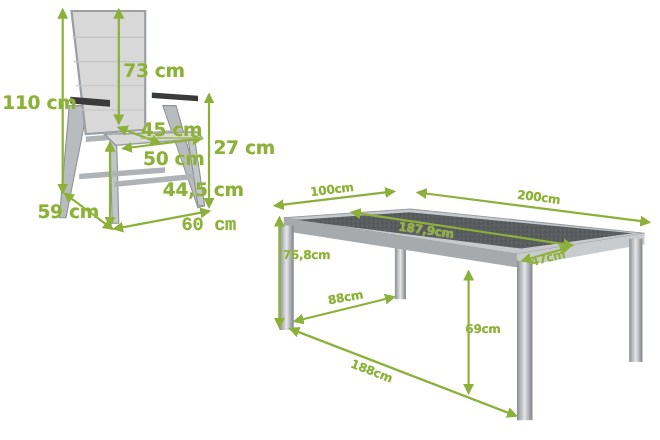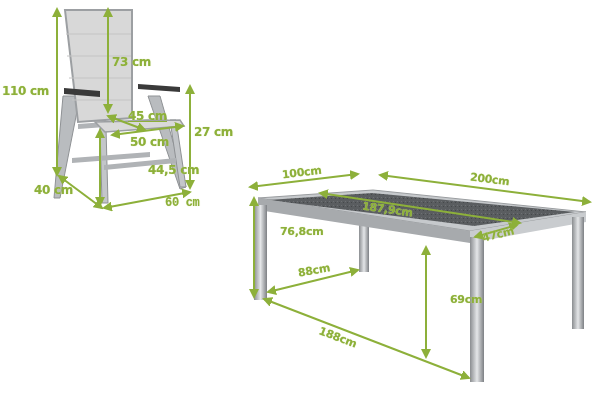--- a/index.html
+++ b/index.html
@@ -1,18 +1,18 @@
 <!DOCTYPE html>
 <html><head>
 <meta charset="utf-8">
 <style>
   html,body{margin:0;padding:0;background:#ffffff;}
   #stage{position:relative;width:600px;height:400px;overflow:hidden;background:#ffffff;font-family:"DejaVu Sans",sans-serif;}
   svg{position:absolute;left:0;top:0;}
-  .lbl{position:absolute;font-family:"DejaVu Sans",sans-serif;font-weight:bold;color:#8db03a;font-size:12px;white-space:nowrap;letter-spacing:-0.3px;text-shadow:0 0 1px #c7d98f;}
+  .lbl{position:absolute;font-family:"DejaVu Sans",sans-serif;font-weight:bold;color:#8db03a;font-size:17px;white-space:nowrap;letter-spacing:-0.3px;text-shadow:0 0 1px #c7d98f;}
   .sm{font-size:11px;}
 </style>
 </head>
 <body>
 
 <div id="stage">
   <svg width="600" height="400" viewBox="0 0 600 400">
     <defs>
       <marker id="ah" viewBox="0 0 10 10" refX="8" refY="5" markerWidth="5" markerHeight="5" orient="auto-start-reverse">
         <path d="M0,0 L10,5 L0,10 z" fill="#8db03a"></path>
@@ -91,24 +91,24 @@
       <line x1="426" y1="247" x2="426" y2="357" marker-start="url(#ah)" marker-end="url(#ah)"></line>
     </g>
   </svg>
 
   <div class="lbl" style="left:2px;top:84px;text-align:center;">110 cm</div>
   <div class="lbl" style="left:112px;top:55px;">73 cm</div>
   <div class="lbl" style="left:128px;top:109px;text-decoration:underline;">45 cm</div>
   <div class="lbl" style="left:130px;top:135px;text-align:right;">50 cm</div>
   <div class="lbl" style="left:105px;top:163px;margin-left:43px;">44,5 cm</div>
   <div class="lbl" style="left:194px;top:125px;">27 cm</div>
-  <div class="lbl" style="left:34px;top:183px;">40 cm</div>
+  <div class="lbl" style="left:34px;top:183px;">59 cm</div>
   <div class="lbl" style="left:165px;top:196px;font-family:Liberation Mono, monospace;">60 cm</div>
 
   <div class="lbl sm" style="left:282px;top:166px;transform:rotate(-7deg);">100cm</div>
   <div class="lbl sm" style="left:470px;top:173px;transform:rotate(7deg);">200cm</div>
   <div class="lbl sm" style="left:362px;top:203px;transform:rotate(8deg);">187,9cm</div>
   <div class="lbl sm" style="left:482px;top:228px;transform:rotate(-14deg);">47cm</div>
-  <div class="lbl sm" style="left:257px;top:225px;padding-left:23px;">76,8cm</div>
+  <div class="lbl sm" style="left:257px;top:225px;">76,8cm</div>
   <div class="lbl sm" style="left:298px;top:264px;transform:rotate(-10deg);">88cm</div>
   <div class="lbl sm" style="left:318px;top:331px;transform:rotate(21deg);">188cm</div>
-  <div class="lbl sm" style="left:450px;top:293px;">69cm</div>
+  <div class="lbl sm" style="left:423px;top:293px;">69cm</div>
 </div>
 
 </body></html>

